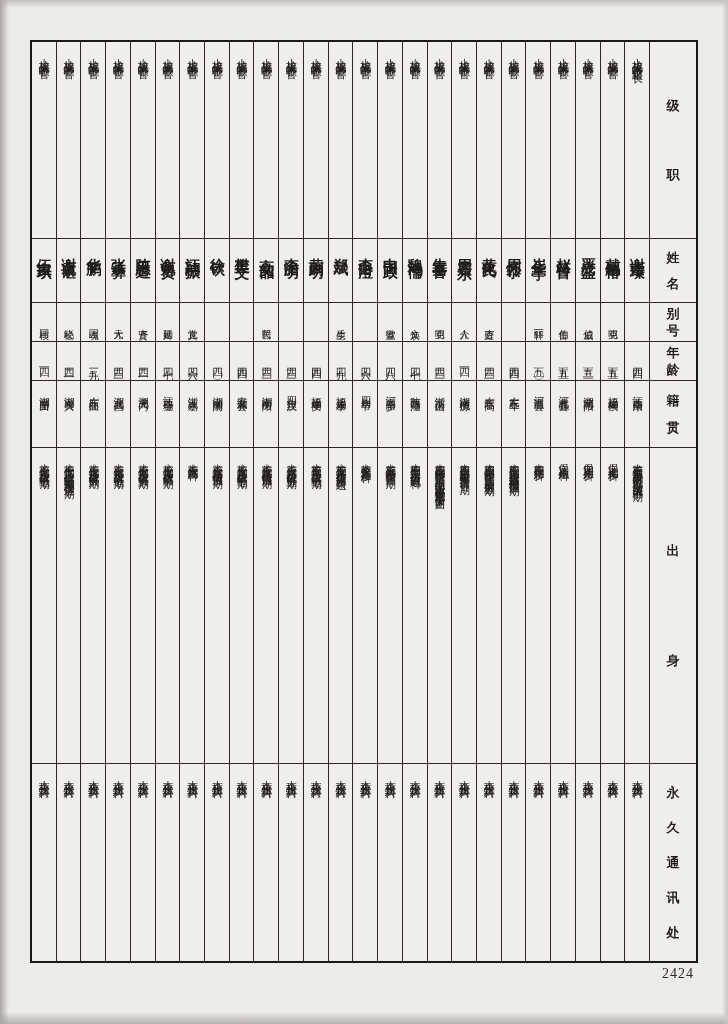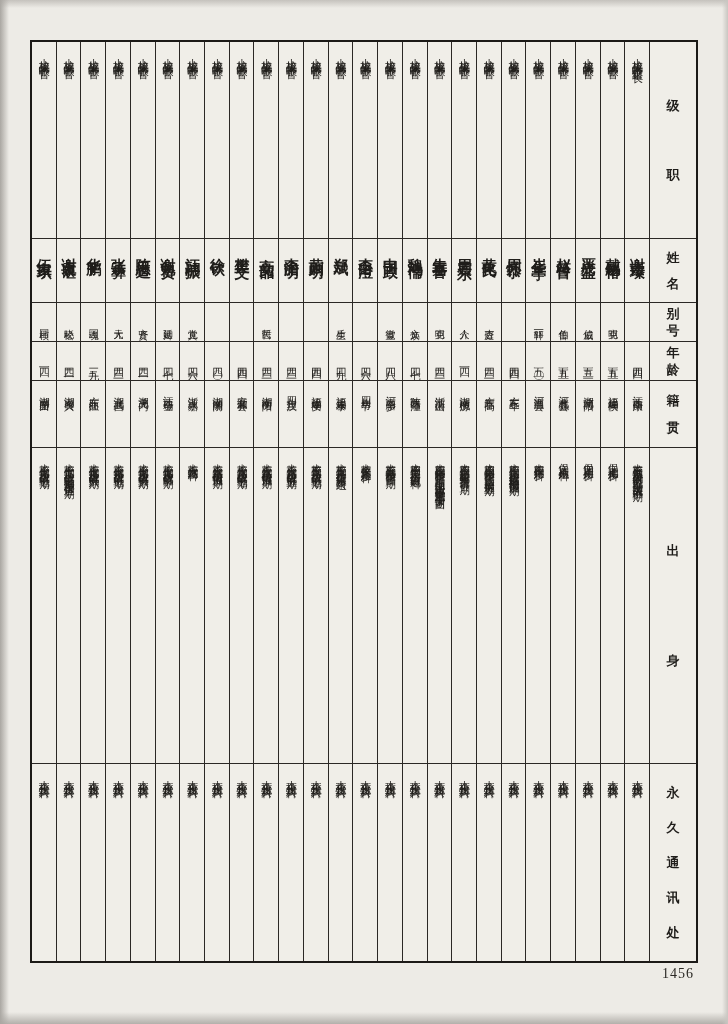--- a/index.html
+++ b/index.html
@@ -703,13 +703,13 @@
       <div class="header-cell" style="height: 198px;">
         <span>永</span>
         <span>久</span>
         <span>通</span>
         <span>讯</span>
         <span>处</span>
       </div>
     </div>
   </div>
 
-<div class="page-number">1456</div>
+<div class="page-number">2424</div>
 
 </body></html>

